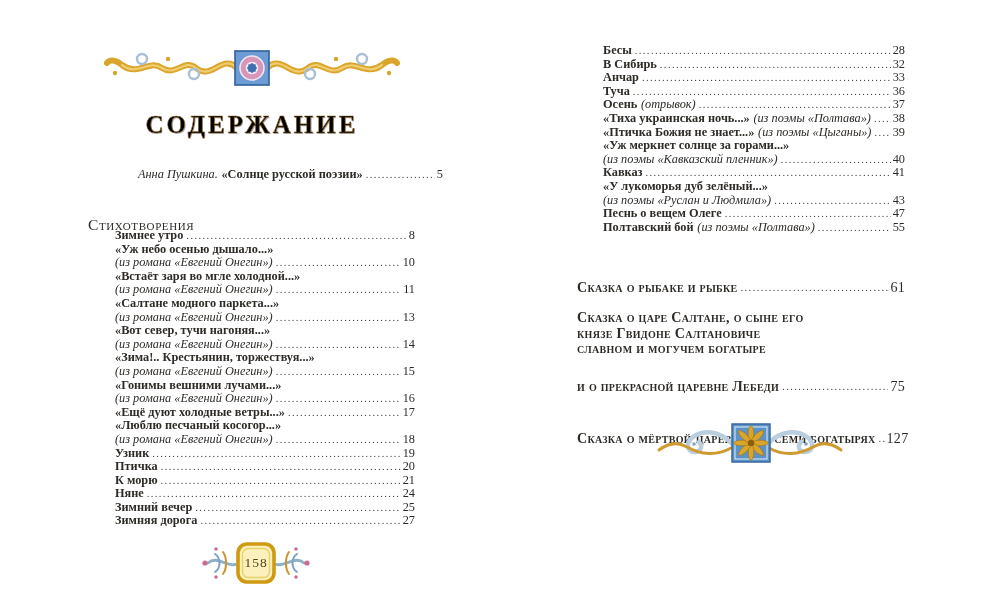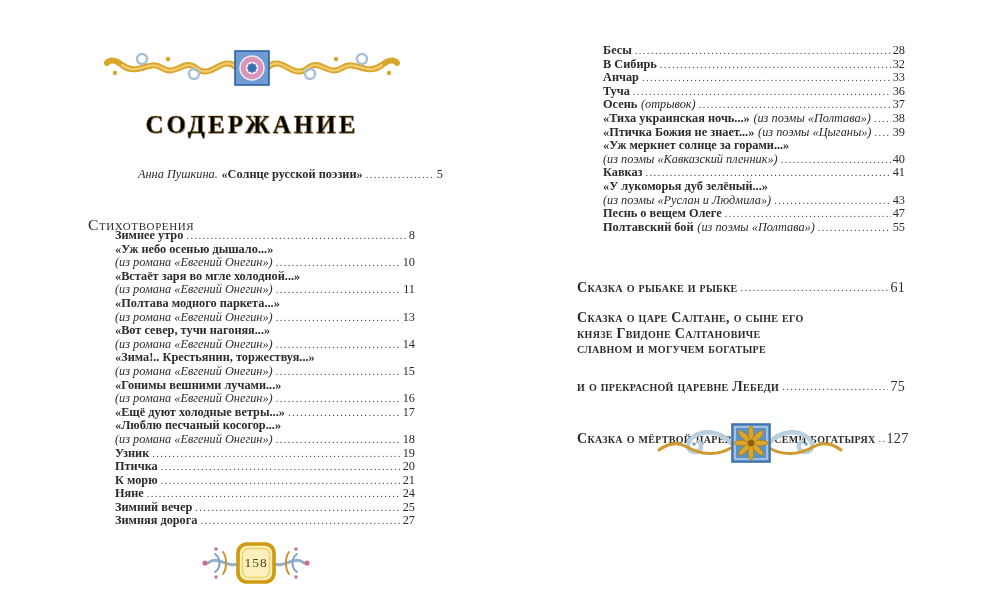--- a/index.html
+++ b/index.html
@@ -125,21 +125,21 @@
       </div>
       <div class="trow">
         <span class="pre">«Встаёт заря во мгле холодной...»</span>
       </div>
       <div class="trow">
         <span class="it">(из романа «Евгений Онегин»)</span>
         <span class="dots"></span>
         <span class="pg">11</span>
       </div>
       <div class="trow">
-        <span class="pre">«Полтава модного паркета...»</span>
+        <span class="pre">«Салтане модного паркета...»</span>
       </div>
       <div class="trow">
         <span class="it">(из романа «Евгений Онегин»)</span>
         <span class="dots"></span>
         <span class="pg">13</span>
       </div>
       <div class="trow">
         <span class="pre">«Вот север, тучи нагоняя...»</span>
       </div>
       <div class="trow">

